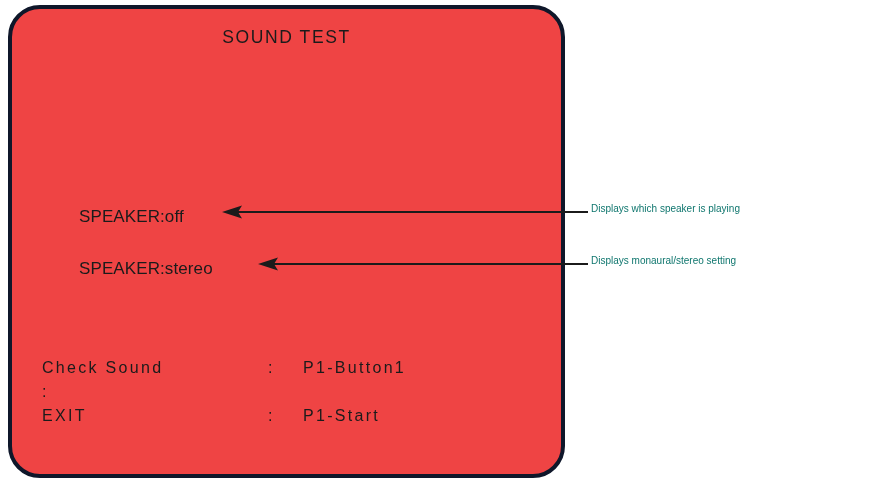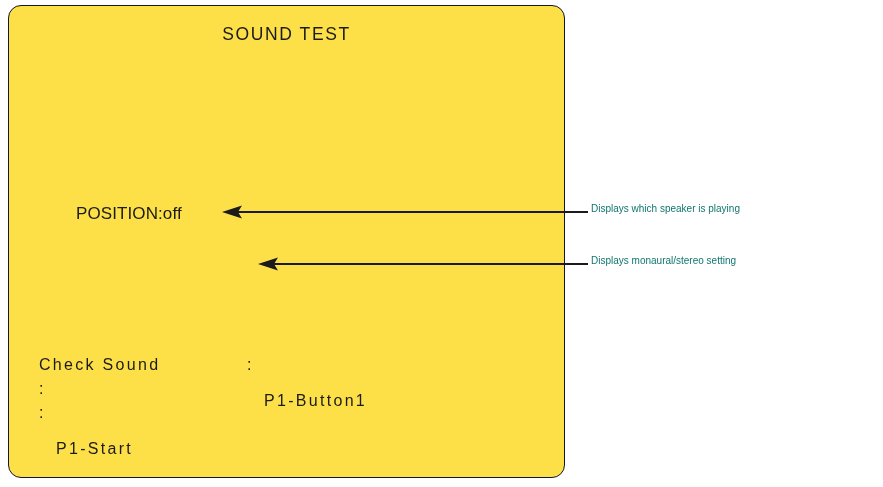--- a/index.html
+++ b/index.html
@@ -18,23 +18,23 @@
   }
 
   
   #screen-panel {
     position: absolute;
     left: 8px;
     top: 5px;
     width: 557px;
     height: 473px;
     box-sizing: border-box;
-    background: #fde047;
-    border: 1px solid #0f172a;
-    border-radius: 13px;
+    background: #ef4444;
+    border: 4px solid #0f172a;
+    border-radius: 32px;
   }
 
   #screen-title {
     position: absolute;
     left: 0;
     top: 18px;
     width: 100%;
     text-align: center;
     font-size: 17.5px;
     letter-spacing: 1.6px;
@@ -57,23 +57,24 @@
   #command-list {
     position: absolute;
     left: 30px;
     top: 347px;
     font-size: 16px;
     line-height: 24px;
     color: #1b1b1b;
   }
   .command-row {
     display: flex;
-    align-items: flex-start;
+    align-items: flex-end;
     height: 24px;
     white-space: pre;
+    gap: 18px;
   }
   .command-label {
     width: 208px;
     letter-spacing: 2.3px;
   }
   .command-sep {
     width: 17px;
     letter-spacing: 2.3px;
   }
   .command-value {
@@ -100,36 +101,38 @@
   #annotation-position { top: 203px; }
   #annotation-speaker  { top: 255px; text-align: center; }
 </style>
 </head>
 <body>
 
 <div id="screen-panel">
 
   <div id="screen-title">SOUND TEST</div>
 
-  <div class="status-line" id="status-position">POSITION:off</div>
+  <div class="status-line" id="status-position">SPEAKER:off</div>
 
+  <div class="status-line" id="status-speaker">SPEAKER:stereo</div>
 
   <div id="command-list">
 
     <div class="command-row">
       <span class="command-label">Check Sound</span>
       <span class="command-sep">:</span>
       <span class="command-value">P1-Button1</span>
     </div>
 
     <div class="command-row">
       <span class="command-sep">:</span>
     </div>
 
     <div class="command-row">
+      <span class="command-label">EXIT</span>
       <span class="command-sep">:</span>
       <span class="command-value">P1-Start</span>
     </div>
 
   </div>
 </div>
 
 <svg class="callout-arrow" id="callout-arrow-position" width="366" height="18" viewBox="0 0 366 18">
   <path d="M0 9 L20 2.5 L16 9 L20 15.5 Z" fill="#1b1b1b"></path>
   <line x1="16" y1="9" x2="366" y2="9" stroke="#1b1b1b" stroke-width="1.9"></line>

